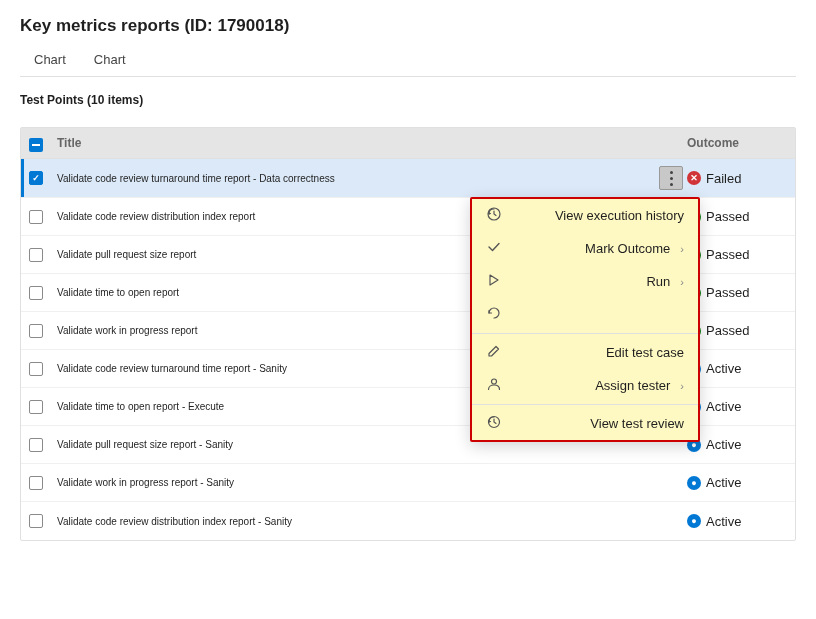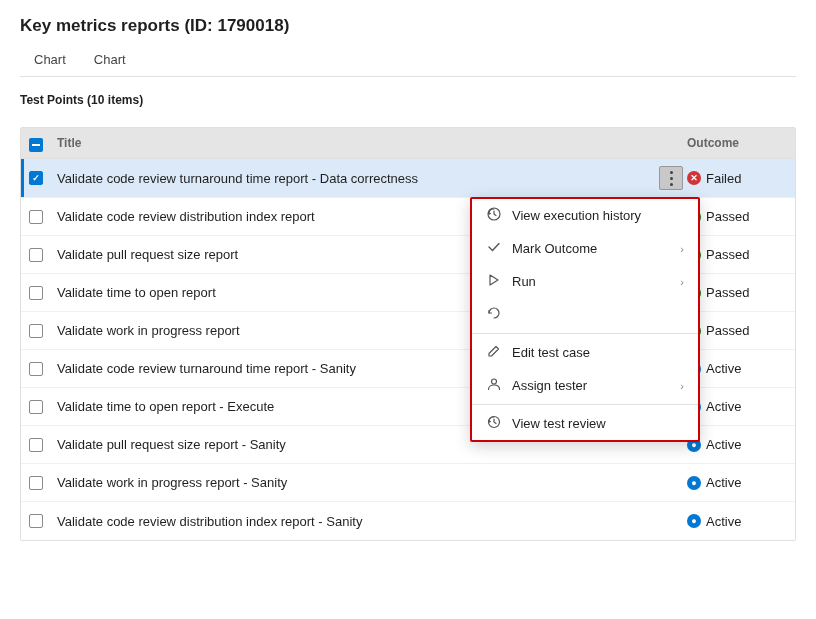--- a/index.html
+++ b/index.html
@@ -89,21 +89,21 @@
       background: #dce9f8;
     }
     .row-checkbox {
       width: 28px;
       flex-shrink: 0;
       display: flex;
       align-items: center;
     }
     .row-title-cell {
       flex: 1;
-      font-size: 13px;
+      font-size: 10px;
       color: #1f1f1f;
     }
     .row-actions {
       width: 32px;
       flex-shrink: 0;
       display: flex;
       align-items: center;
       justify-content: center;
     }
     .row-outcome {
@@ -188,25 +188,26 @@
       bottom: 0;
       width: 3px;
       background: #0078d4;
     }
     
     .context-menu {
       position: absolute;
       top: 38px;
       right: 95px;
       width: 230px;
-      background: #ffffff;
+      background: #fef9c3;
       border: 2px solid #c00;
       box-shadow: 0 4px 16px rgba(0,0,0,0.18);
       z-index: 100;
       border-radius: 2px;
+      text-align: right;
     }
     .context-menu-item {
       display: flex;
       align-items: center;
       padding: 8px 14px;
       font-size: 13px;
       color: #1f1f1f;
       cursor: pointer;
       gap: 10px;
     }

